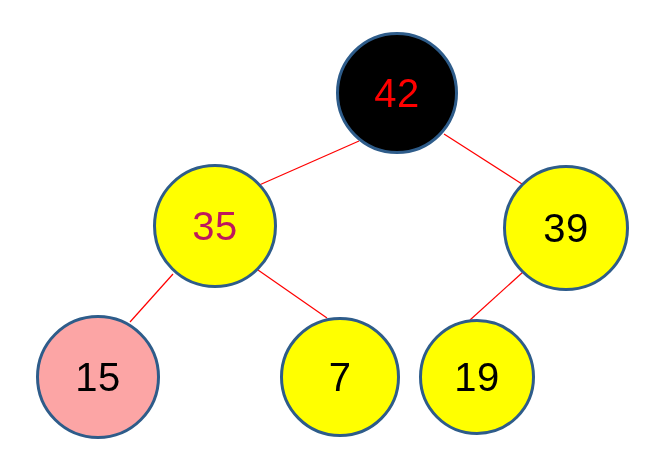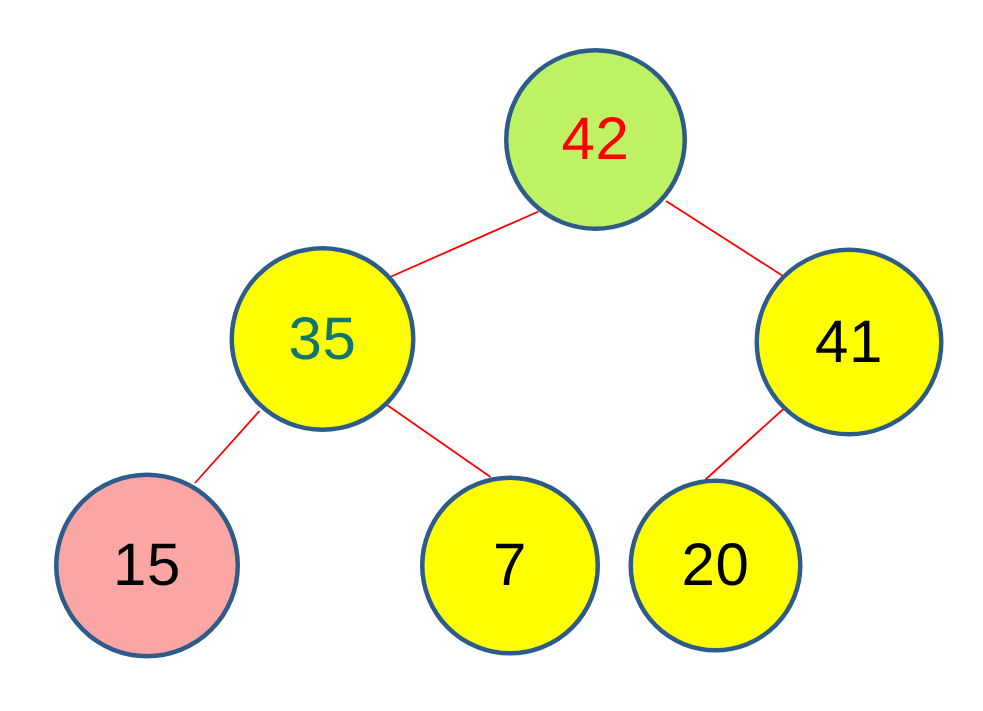--- a/index.html
+++ b/index.html
@@ -54,33 +54,33 @@
 
   <svg id="edge-layer" viewBox="0 0 655 474" xmlns="http://www.w3.org/2000/svg">
       <line x1="359" y1="141" x2="257" y2="186" stroke="#FF0000" stroke-width="1.2" shape-rendering="geometricPrecision"></line>
       <line x1="444" y1="134" x2="522" y2="184" stroke="#FF0000" stroke-width="1.2" shape-rendering="geometricPrecision"></line>
       <line x1="173" y1="274" x2="130" y2="322" stroke="#FF0000" stroke-width="1.2" shape-rendering="geometricPrecision"></line>
       <line x1="258" y1="270" x2="327" y2="318" stroke="#FF0000" stroke-width="1.2" shape-rendering="geometricPrecision"></line>
       <line x1="523" y1="272" x2="470" y2="320" stroke="#FF0000" stroke-width="1.2" shape-rendering="geometricPrecision"></line>
     </svg>
 
   <div id="node-layer">
-      <div class="tree-node" style="left: 336px; top: 32px; width: 122px; height: 122px; background: #bef264; border: 3px solid rgb(46, 92, 138);">
+      <div class="tree-node" style="left: 336px; top: 32px; width: 122px; height: 122px; background: #000000; border: 3px solid rgb(46, 92, 138);">
         <span class="node-label" style="color: rgb(255, 0, 0); font-size: 40px;">42</span>
       </div>
       <div class="tree-node" style="left: 153px; top: 164px; width: 124px; height: 124px; background: rgb(255, 255, 0); border: 3px solid rgb(46, 92, 138);">
-        <span class="node-label" style="color: #0f766e; font-size: 40px;">35</span>
+        <span class="node-label" style="color: #be185d; font-size: 40px;">35</span>
       </div>
       <div class="tree-node" style="left: 503px; top: 165px; width: 126px; height: 126px; background: rgb(255, 255, 0); border: 3px solid rgb(46, 92, 138);">
-        <span class="node-label" style="color: rgb(0, 0, 0); font-size: 40px;">41</span>
+        <span class="node-label" style="color: rgb(0, 0, 0); font-size: 40px;">39</span>
       </div>
       <div class="tree-node" style="left: 36px; top: 315px; width: 124px; height: 124px; background: #fca5a5; border: 3px solid rgb(46, 92, 138);">
         <span class="node-label" style="color: rgb(0, 0, 0); font-size: 40px;">15</span>
       </div>
       <div class="tree-node" style="left: 280px; top: 317px; width: 120px; height: 120px; background: rgb(255, 255, 0); border: 3px solid rgb(46, 92, 138);">
         <span class="node-label" style="color: rgb(0, 0, 0); font-size: 40px;">7</span>
       </div>
       <div class="tree-node" style="left: 419px; top: 319px; width: 116px; height: 116px; background: rgb(255, 255, 0); border: 3px solid rgb(46, 92, 138);">
-        <span class="node-label" style="color: rgb(0, 0, 0); font-size: 40px;">20</span>
+        <span class="node-label" style="color: rgb(0, 0, 0); font-size: 40px;">19</span>
       </div>
     </div>
 
 </div>
 
 </body></html>

